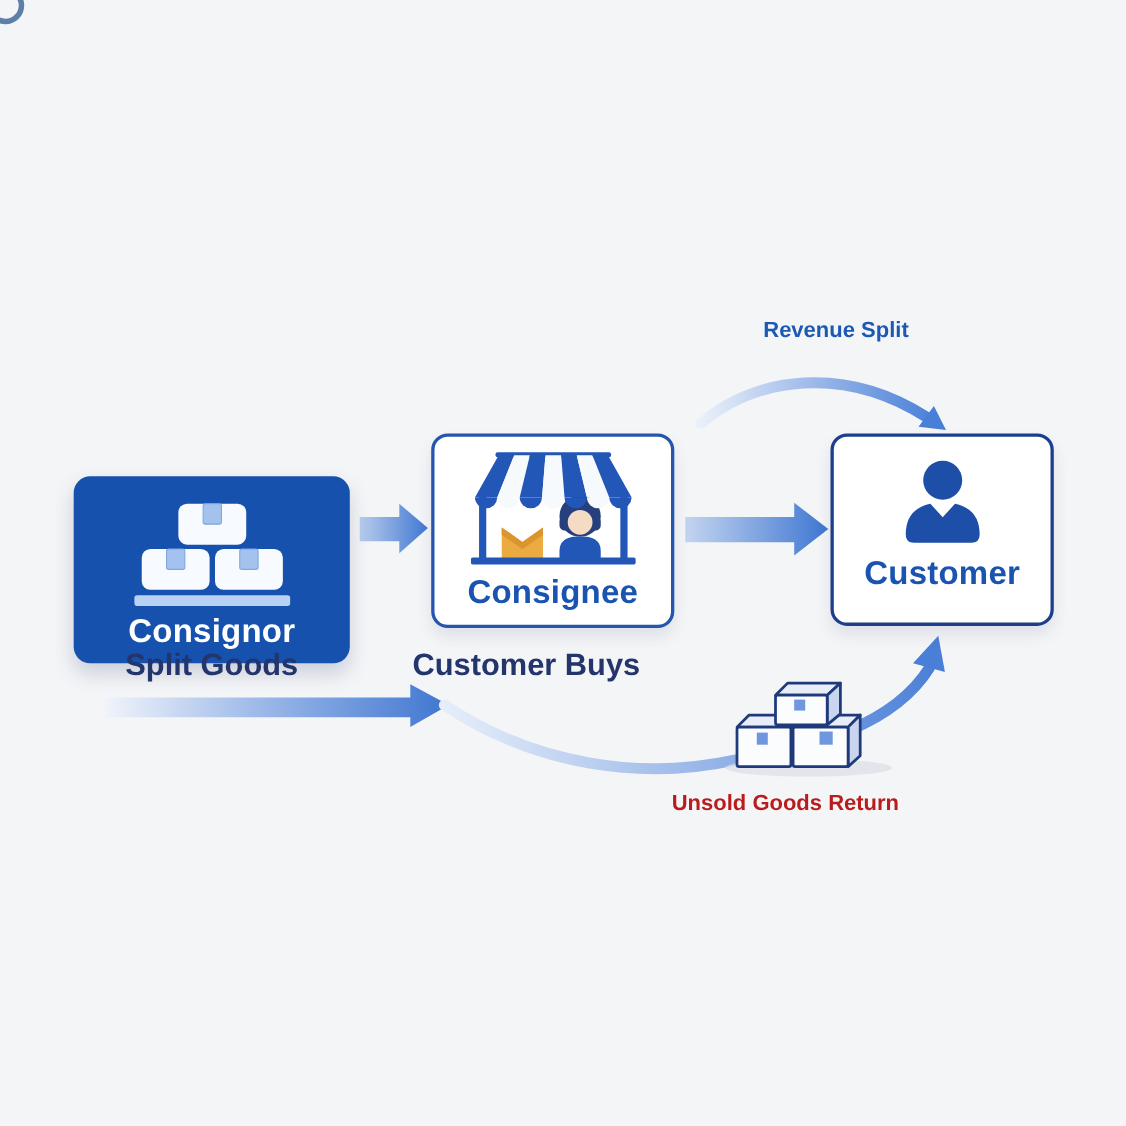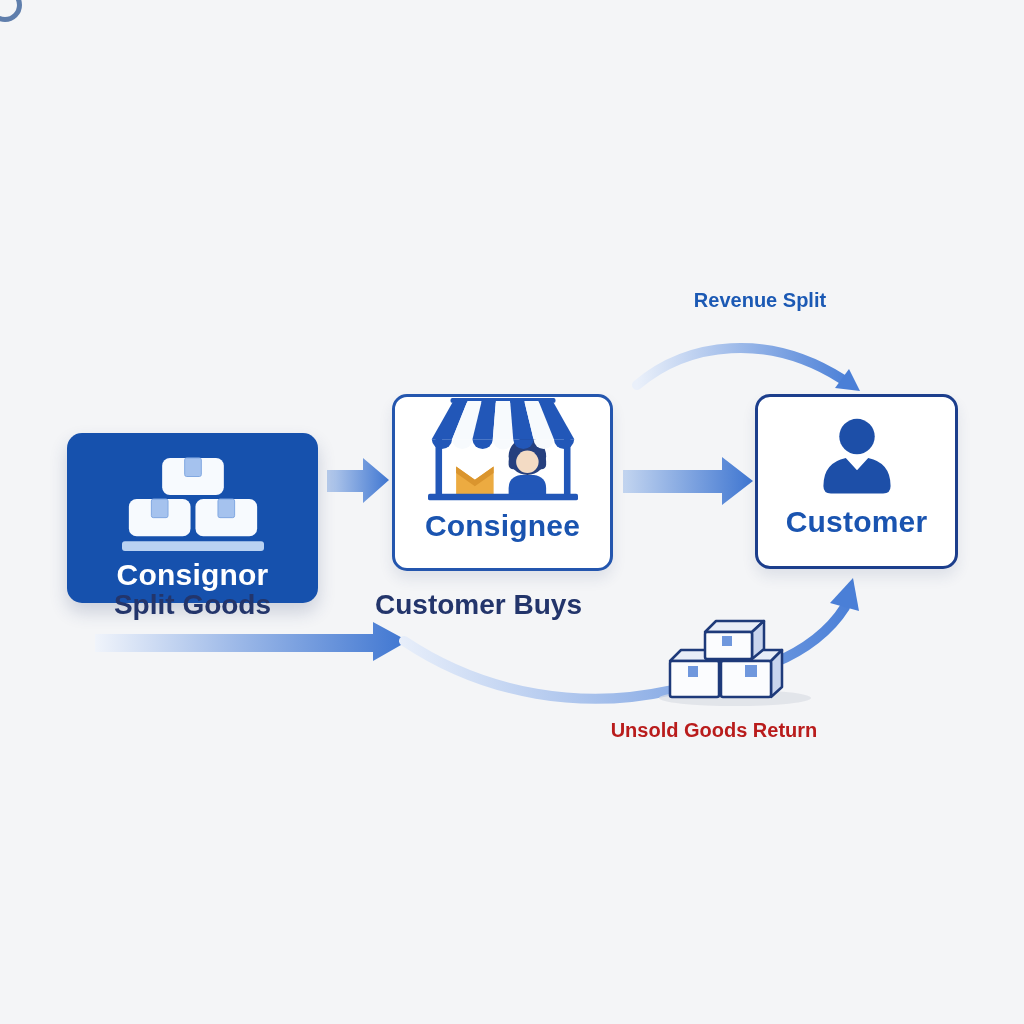--- a/index.html
+++ b/index.html
@@ -16,21 +16,21 @@
     position:absolute;z-index:2;display:flex;flex-direction:column;
     align-items:center;border-radius:15px;box-sizing:border-box;
   }
   #node-consignor{
     left:67px;top:399px;width:251px;height:170px;background:#1651ad;
     box-shadow:0 9px 18px rgba(40,60,110,.20);padding-top:17px;margin-top:34px;
   }
   #node-consignee{
     left:392px;top:394px;width:221px;height:177px;background:#ffffff;
     border:3px solid #2456ae;box-shadow:0 8px 14px rgba(40,60,110,.10);
-    padding-top:1px;
+    padding-top:14px;
   }
   #node-customer{
     left:755px;top:394px;width:203px;height:175px;background:#ffffff;
     border:3.5px solid #1c3e8c;box-shadow:0 8px 14px rgba(40,60,110,.10);
     padding-top:19px;
   }
   .node-label{font-size:30px;font-weight:700;letter-spacing:.2px;}
   #node-consignor .node-label{color:#ffffff;margin-top:7px;}
   #node-consignee .node-label{color:#1a54b0;margin-top:3px;}
   #node-customer .node-label{color:#1a54b0;margin-top:5px;}

